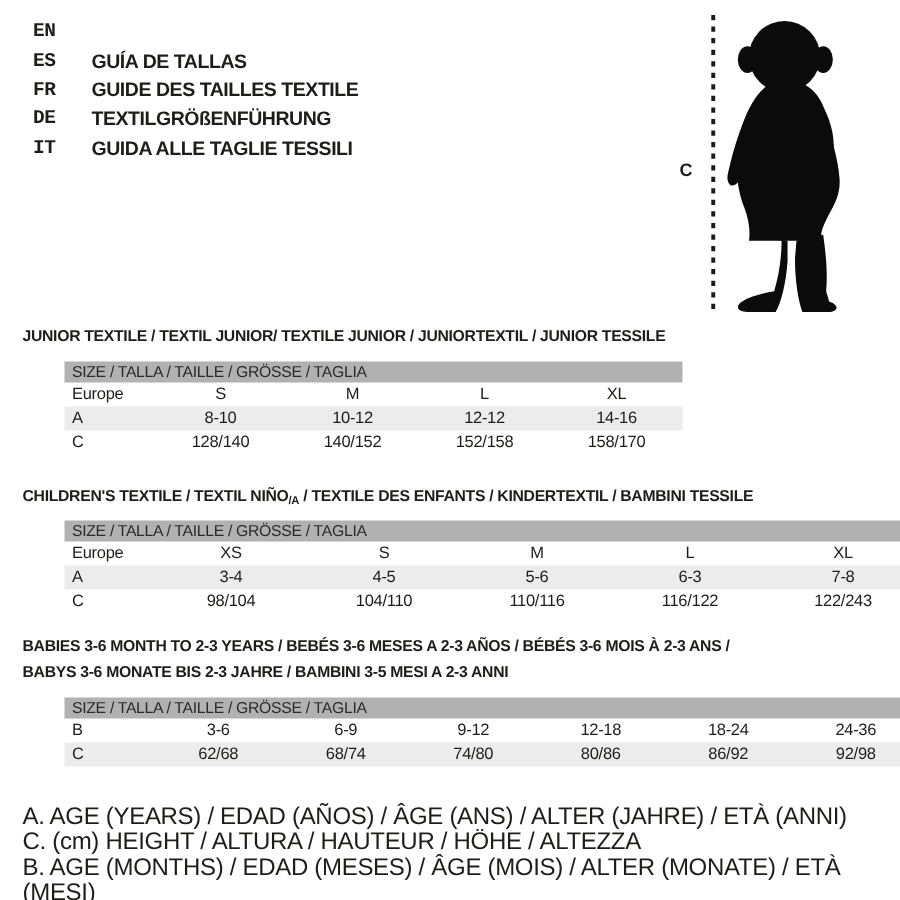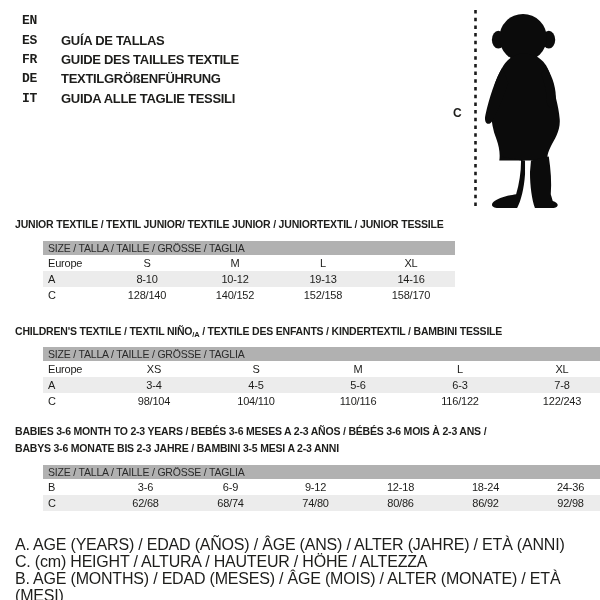--- a/index.html
+++ b/index.html
@@ -84,21 +84,21 @@
           <span class="tlabel">Europe</span>
           <span class="tcell">S</span>
           <span class="tcell">M</span>
           <span class="tcell">L</span>
           <span class="tcell">XL</span>
         </div>
         <div class="trow shaded" style="background: rgb(236, 236, 236);">
           <span class="tlabel">A</span>
           <span class="tcell">8-10</span>
           <span class="tcell">10-12</span>
-          <span class="tcell">19-13</span>
+          <span class="tcell">12-12</span>
           <span class="tcell">14-16</span>
         </div>
         <div class="trow">
           <span class="tlabel">C</span>
           <span class="tcell">128/140</span>
           <span class="tcell">140/152</span>
           <span class="tcell">152/158</span>
           <span class="tcell">158/170</span>
         </div>
       </div>

